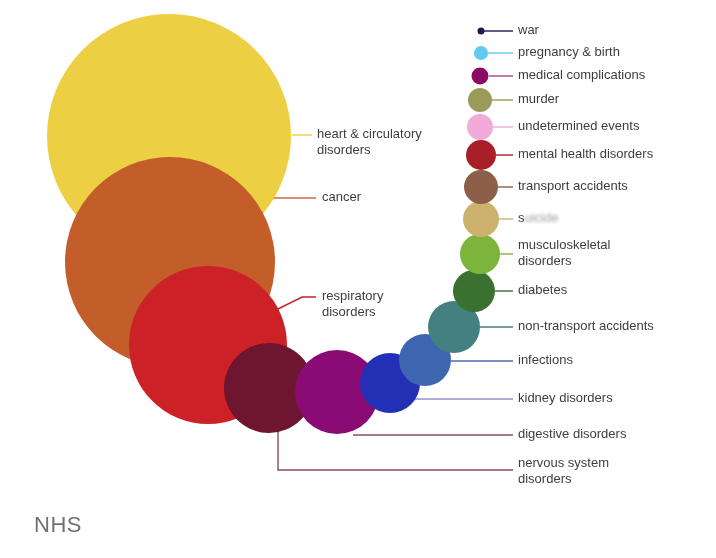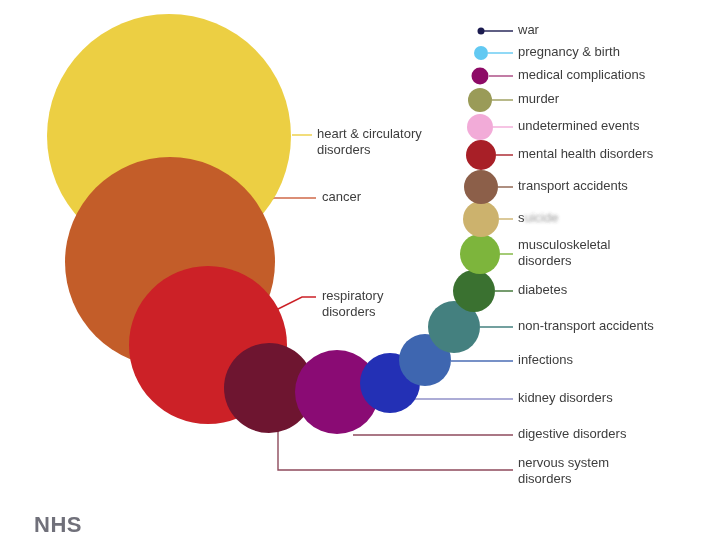--- a/index.html
+++ b/index.html
@@ -15,21 +15,21 @@
     font-family:"Liberation Sans", sans-serif;
     font-size:13px;
     fill:#3d3d3d;
     dominant-baseline:middle;
   }
   .nhs-logo{
     position:absolute;
     left:34px;top:512px;
     font-family:"Liberation Sans", sans-serif;
     font-size:22px;
-    font-weight:700;
+    font-weight:400;
     letter-spacing:0.5px;
     color:#70707a;
   }
 </style>
 </head>
 <body>
 
 <div class="screen">
   <svg id="chart-svg" width="716" height="558" viewBox="0 0 716 558">
     <defs>

